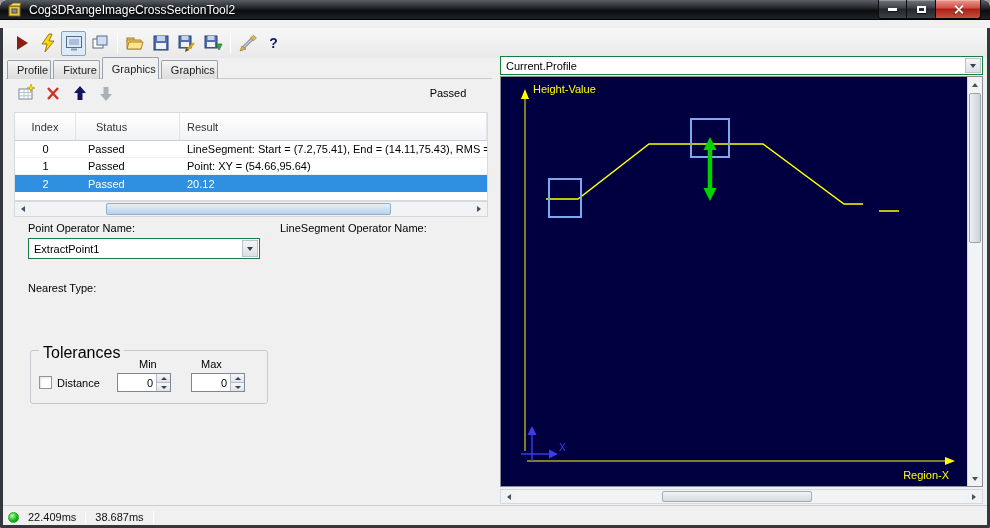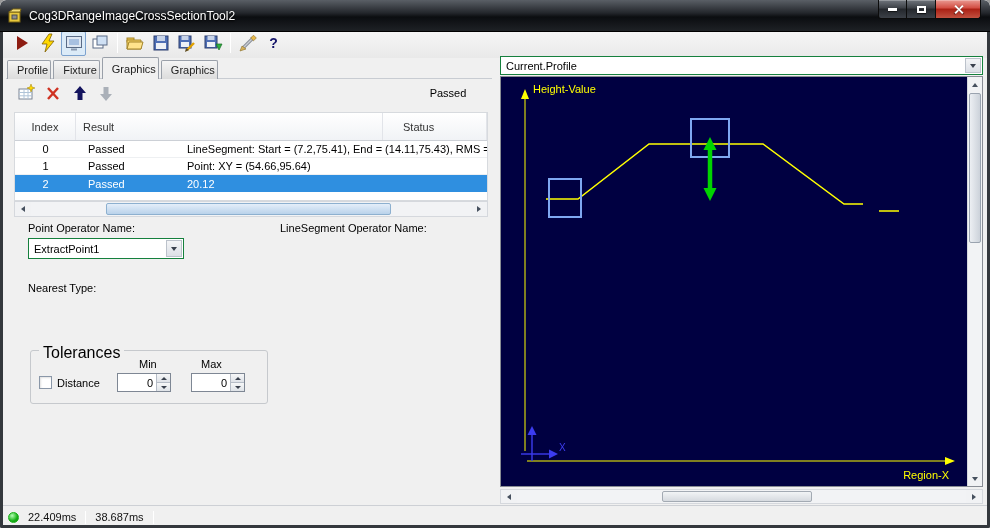--- a/index.html
+++ b/index.html
@@ -5,21 +5,21 @@
   * { margin:0; padding:0; box-sizing:border-box; font-family:"Liberation Sans", sans-serif; }
   html,body { background:#9a9a9a; }
   .window { position:relative; width:990px; height:528px; background:#f0f0f0;
             border-radius:6px 6px 2px 2px; overflow:hidden; }
   .frame { position:absolute; z-index:50; background:#34383d; pointer-events:none; }
   .frame.l { left:0; top:28px; bottom:0; width:3px; }
   .frame.r { right:0; top:28px; bottom:0; width:3px; }
   .frame.b { left:0; right:0; bottom:0; height:3px; }
 
   
-  .titlebar { position:absolute; left:0; top:0; right:0; height:32px; z-index:55;
+  .titlebar { position:absolute; left:0; top:0; right:0; height:20px; z-index:55;
     background:linear-gradient(180deg,#5a5f66,#23262b 42%,#0b0d10 55%,#1e2125);
     border-bottom:1px solid #000; display:flex; align-items:center; padding-left:7px;
     border-radius:6px 6px 0 0; }
   .title-text { color:#fff; font-size:12px; margin-left:6px; text-shadow:0 1px 2px #000; }
   .winbtns { position:absolute; top:0; right:9px; display:flex; z-index:60; }
   .wbtn { width:29px; height:19px; border:1px solid #0c0c0c; border-top:none;
     background:linear-gradient(#70757c,#3c4046 45%,#24272c 50%,#3b4047);
     display:flex; align-items:center; justify-content:center;
     box-shadow:inset 0 1px 0 rgba(255,255,255,.28); }
   .wbtn + .wbtn { border-left:none; }
@@ -262,22 +262,22 @@
         <polygon points="9,17 15,10 11.5,10 11.5,3 6.5,3 6.5,10 3,10" fill="#aab0b8"></polygon>
       </svg>
     </div>
     <span class="status-label">Status:</span>
     <span class="status-value">Passed</span>
   </div>
 
   <div class="rtable">
     <div class="thead">
       <div class="th ci">Index</div>
+      <div class="th cs">Status</div>
       <div class="th cr">Result</div>
-      <div class="th cs">Status</div>
     </div>
     <div class="trow">
       <div class="td ci">0</div>
       <div class="td cs">Passed</div>
       <div class="td cr">LineSegment: Start = (7.2,75.41), End = (14.11,75.43), RMS = 0.01,</div>
     </div>
     <div class="trow">
       <div class="td ci">1</div>
       <div class="td cs">Passed</div>
       <div class="td cr">Point: XY = (54.66,95.64)</div>
@@ -295,21 +295,21 @@
       </div>
     <div class="strack">
       <div class="sthumb" style="left:75px; width:285px;"></div>
     </div>
     <div class="sbtn">
         <i class="tri-r"></i>
       </div>
   </div>
 
   <span class="lbl" style="left:28px; top:222px;">Point Operator Name:</span>
-  <div class="combo" style="left:28px; top:238px; width:156px;">
+  <div class="combo" style="left:28px; top:238px; width:232px;">
     <span class="val">ExtractPoint1</span>
     <div class="cbtn">
         <i></i>
       </div>
   </div>
 
   <span class="lbl" style="left:280px; top:222px;">LineSegment Operator Name:</span>
 
   <span class="lbl" style="left:28px; top:282px;">Nearest Type:</span>
 

